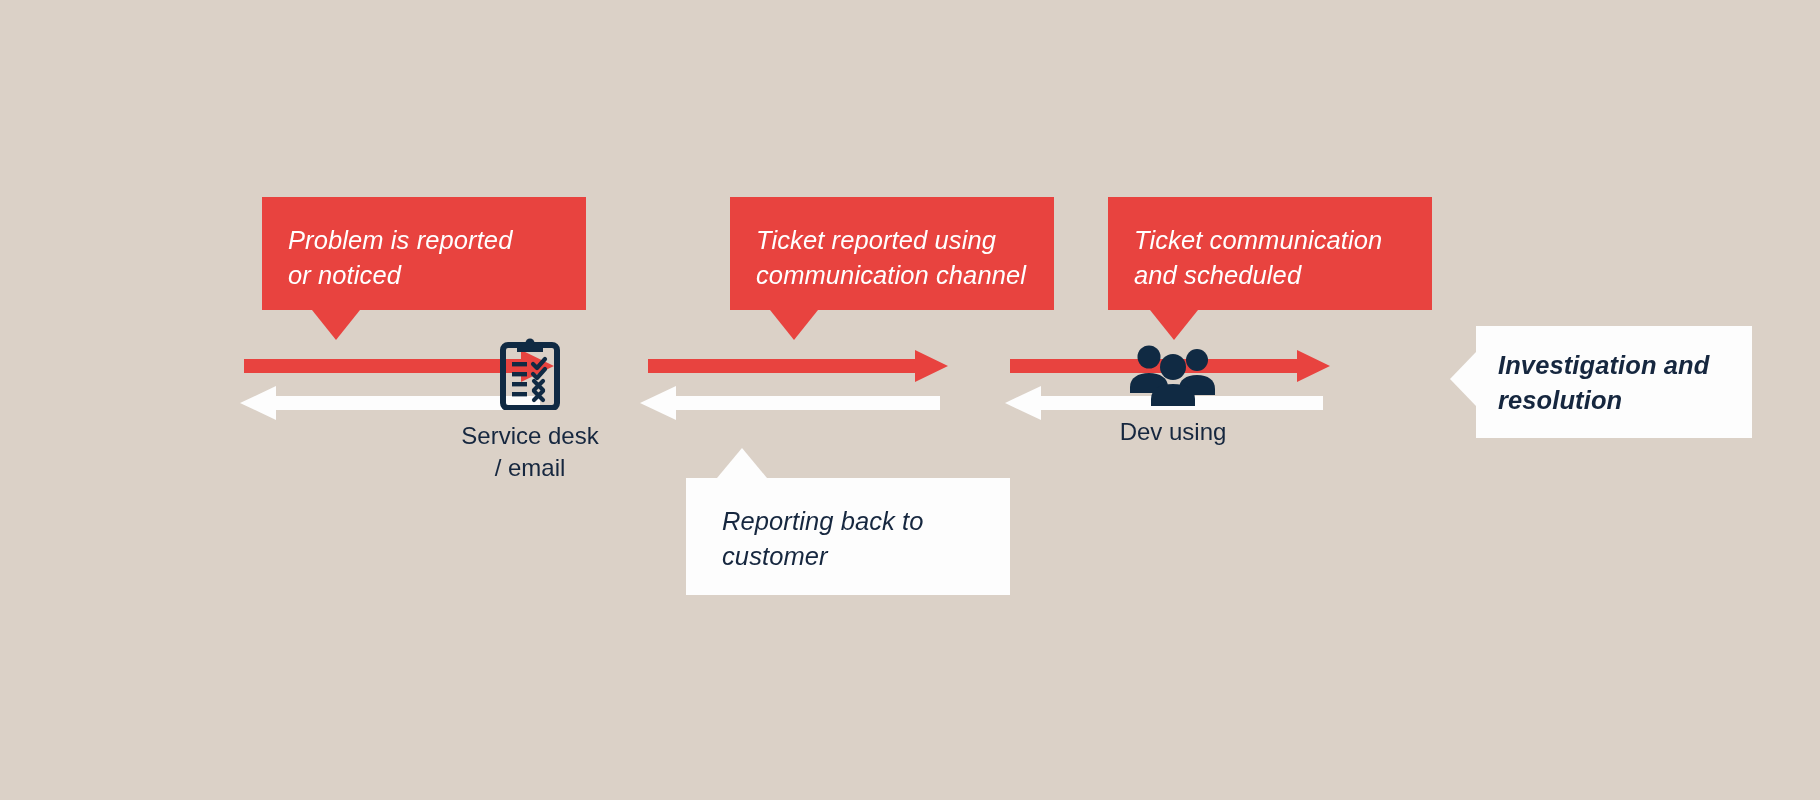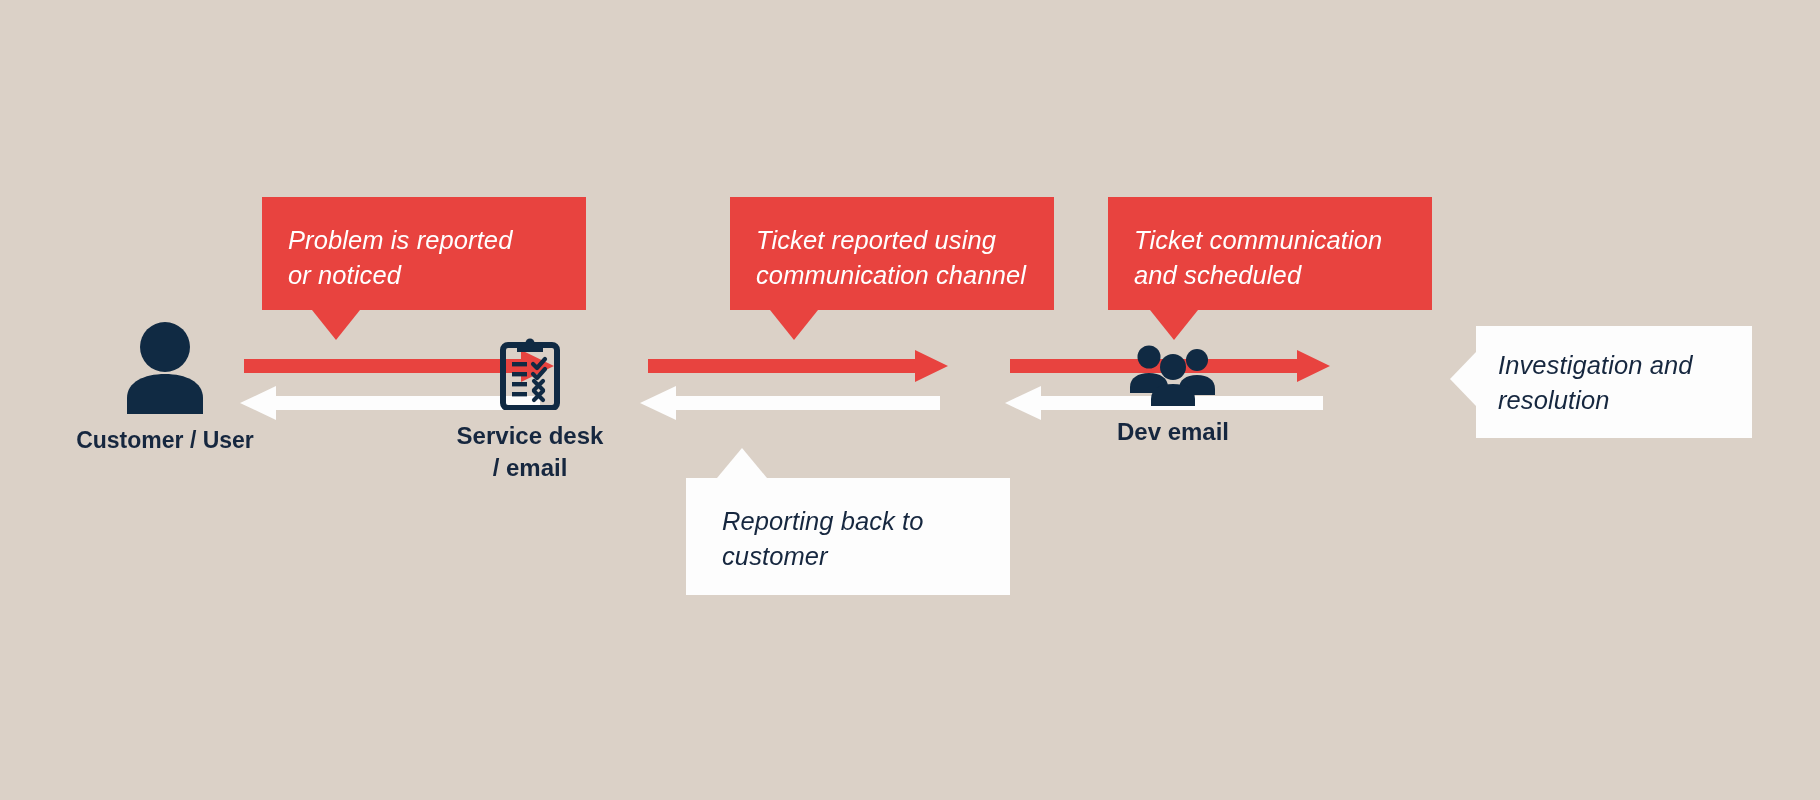--- a/index.html
+++ b/index.html
@@ -95,21 +95,20 @@
     display: block;
     margin: 0 auto;
   }
   .actor .label {
     display: block;
     margin-top: 6px;
     color: #16273f;
     font-size: 24px;
     line-height: 32px;
     white-space: pre-line;
-    font-weight: bold;
   }
   .actor .label.bold {
     font-weight: bold;
     font-size: 23px;
   }
 </style>
 </head>
 <body>
 
 <div id="canvas">
@@ -132,21 +131,21 @@
 
   <div class="callout red" style="left:1108px; top:197px; width:324px; height:113px;">
     <div class="body">
       <span class="text">Ticket communication
 and scheduled</span>
     </div>
     <span class="tail tail-down-red" style="left:42px; top:113px;"></span>
   </div>
 
   <div class="callout white" style="left:1476px; top:326px; width:276px; height:112px;">
-    <div class="body" style="padding:22px 32px 0 22px;">
+    <div class="body" style="padding:22px 32px 0 22px;font-weight:bold;">
       <span class="text">Investigation and
 resolution</span>
     </div>
     <span class="tail tail-left-white" style="left:-26px; top:26px;"></span>
   </div>
 
   <div class="callout white" style="left:686px; top:478px; width:324px; height:117px;">
     <div class="body">
       <span class="text">Reporting back to
 customer</span>
@@ -179,29 +178,20 @@
     <svg width="300" height="34" viewBox="0 0 300 34" xmlns="http://www.w3.org/2000/svg">
       <path d="M300 10 L36 10 L36 0 L0 17 L36 34 L36 24 L300 24 Z" fill="#fdfdfd"></path>
     </svg>
   </div>
   <div class="arrow" style="left:1005px; top:386px;">
     <svg width="318" height="34" viewBox="0 0 318 34" xmlns="http://www.w3.org/2000/svg">
       <path d="M318 10 L36 10 L36 0 L0 17 L36 34 L36 24 L318 24 Z" fill="#fdfdfd"></path>
     </svg>
   </div>
 
-  <div class="actor" style="left:65px; top:322px; width:200px;">
-    <span class="glyph">
-      <svg width="82" height="92" viewBox="0 0 82 92" xmlns="http://www.w3.org/2000/svg">
-        <circle cx="41" cy="25" r="25" fill="#102a43"></circle>
-        <path d="M3 92 L3 76 C3 60 20 52 41 52 C62 52 79 60 79 76 L79 92 Z" fill="#102a43"></path>
-      </svg>
-    </span>
-    <span class="label bold">Customer / User</span>
-  </div>
 
   <div class="actor" style="left:440px; top:338px; width:180px;">
     <span class="glyph">
       <svg width="62" height="72" viewBox="0 0 62 72" xmlns="http://www.w3.org/2000/svg">
         <rect x="4" y="7" width="54" height="63" rx="5" fill="none" stroke="#102a43" stroke-width="6"></rect>
         <path d="M22 4 h18 a4 4 0 0 1 4 4 v6 h-26 v-6 a4 4 0 0 1 4 -4 z" fill="#102a43"></path>
         <circle cx="31" cy="5" r="4.5" fill="#102a43"></circle>
         <rect x="13" y="24" width="15" height="4.4" fill="#102a43"></rect>
         <rect x="13" y="34" width="15" height="4.4" fill="#102a43"></rect>
         <rect x="13" y="44" width="15" height="4.4" fill="#102a43"></rect>
@@ -221,16 +211,16 @@
     <span class="glyph">
       <svg width="92" height="62" viewBox="0 0 92 62" xmlns="http://www.w3.org/2000/svg">
         <circle cx="22" cy="13" r="11.5" fill="#102a43"></circle>
         <path d="M3 49 L3 43 C3 34 11 29 22 29 C33 29 41 34 41 43 L41 49 Z" fill="#102a43"></path>
         <circle cx="70" cy="16" r="11" fill="#102a43"></circle>
         <path d="M52 51 L52 45 C52 36 59 31 70 31 C81 31 88 36 88 45 L88 51 Z" fill="#102a43"></path>
         <circle cx="46" cy="23" r="13" fill="#102a43"></circle>
         <path d="M24 62 L24 55 C24 45 33 40 46 40 C59 40 68 45 68 55 L68 62 Z" fill="#102a43"></path>
       </svg>
     </span>
-    <span class="label">Dev email</span>
+    <span class="label">Dev using</span>
   </div>
 
 </div>
 
 </body></html>

